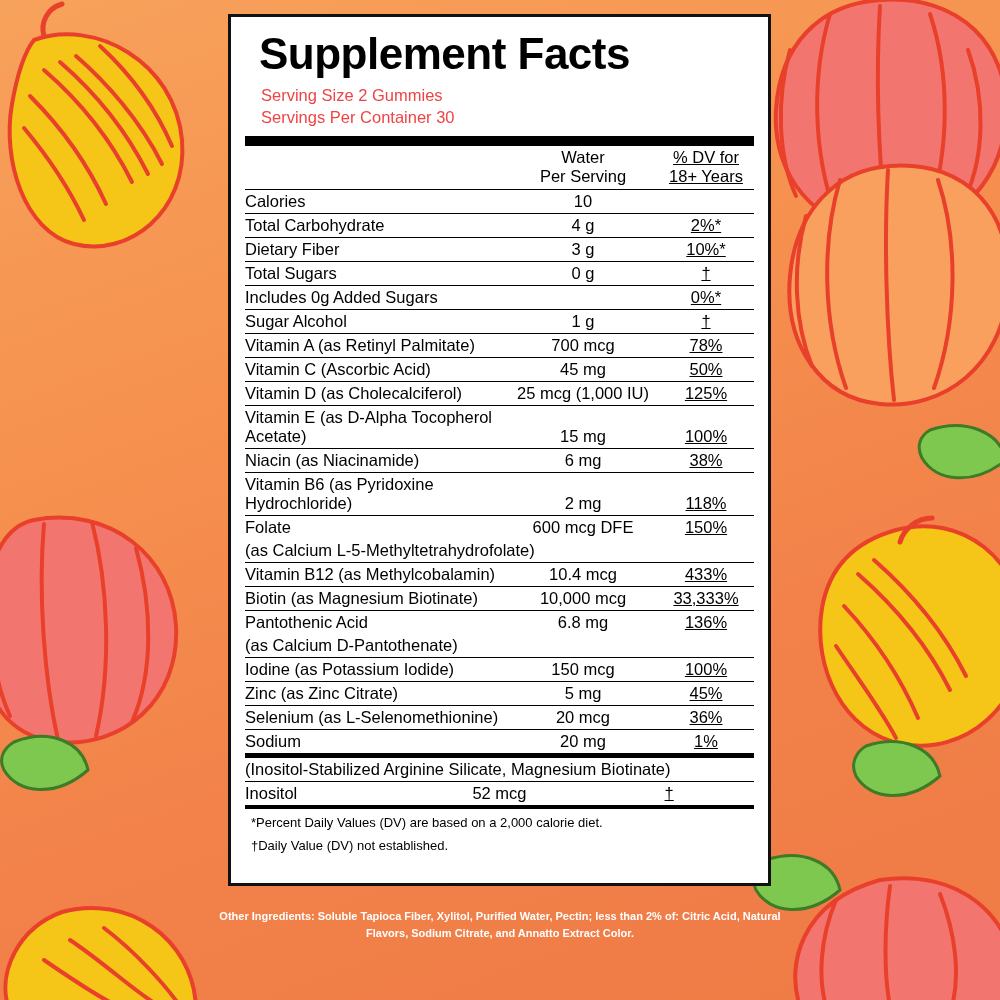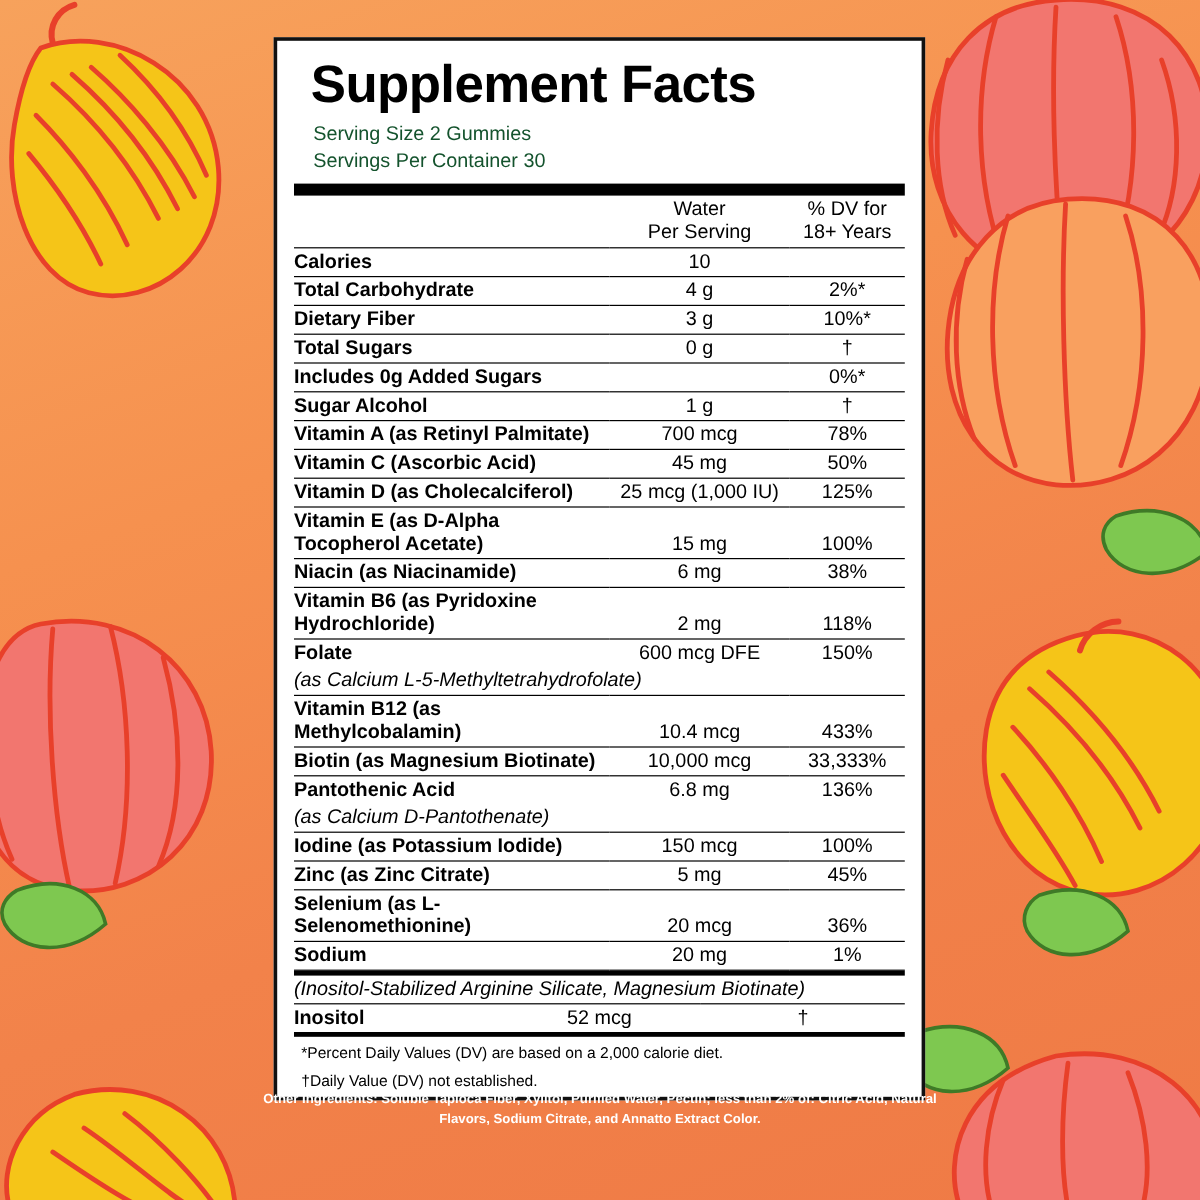--- a/index.html
+++ b/index.html
@@ -24,38 +24,38 @@
     inset: 0;
     width: 1000px;
     height: 1000px;
     pointer-events: none;
   }
 
   
   #panel {
     position: absolute;
     left: 228px;
-    top: 31px;
+    top: 14px;
     width: 543px;
     background: #ffffff;
     border: 3px solid #111111;
     box-sizing: border-box;
-    padding: 10px 14px 4px 14px;
+    padding: 10px 14px 28px 14px;
   }
   .sf-title {
     font-size: 44px;
     font-weight: bold;
     letter-spacing: -0.5px;
     line-height: 1.05;
     color: #000;
     margin: 4px 0 8px 14px;
   }
   .serving-line {
     font-size: 16.5px;
-    color: #14532d;
+    color: #ef4444;
     margin-left: 16px;
     line-height: 1.32;
   }
   .rule-thick {
     height: 10px;
     background: #000;
     margin: 7px 0 0 0;
   }
   .rule-med {
     height: 4px;
@@ -66,37 +66,36 @@
     width: 100%;
     border-collapse: collapse;
     font-size: 16.5px;
     color: #000;
     table-layout: fixed;
   }
   table.sf td {
     padding: 2px 0 2px 0;
     vertical-align: bottom;
   }
-  td.name { text-align: left; padding-left: 4px; font-weight: bold; }
+  td.name { text-align: left; padding-left: 4px; }
   td.amt  { text-align: center; width: 150px; }
-  td.dv   { text-align: center; width: 96px; }
+  td.dv   { text-align: center; width: 96px; text-decoration: underline; }
   tr.line > td { border-bottom: 1.5px solid #000; }
   tr.noline > td { border-bottom: none; }
   .ind1 { padding-left: 22px; }
   .ind2 { padding-left: 42px; }
   .hdr-cell {
     text-align: center;
     font-size: 16.5px;
     line-height: 1.18;
     padding-bottom: 3px;
   }
   .cont {
     padding-left: 18px;
     font-size: 16.5px;
-    font-style: italic;
   }
   .footnote {
     font-size: 13px;
     color: #000;
     padding-left: 6px;
     line-height: 1.4;
     margin-top: 5px;
   }
 
   #other-ingredients {

